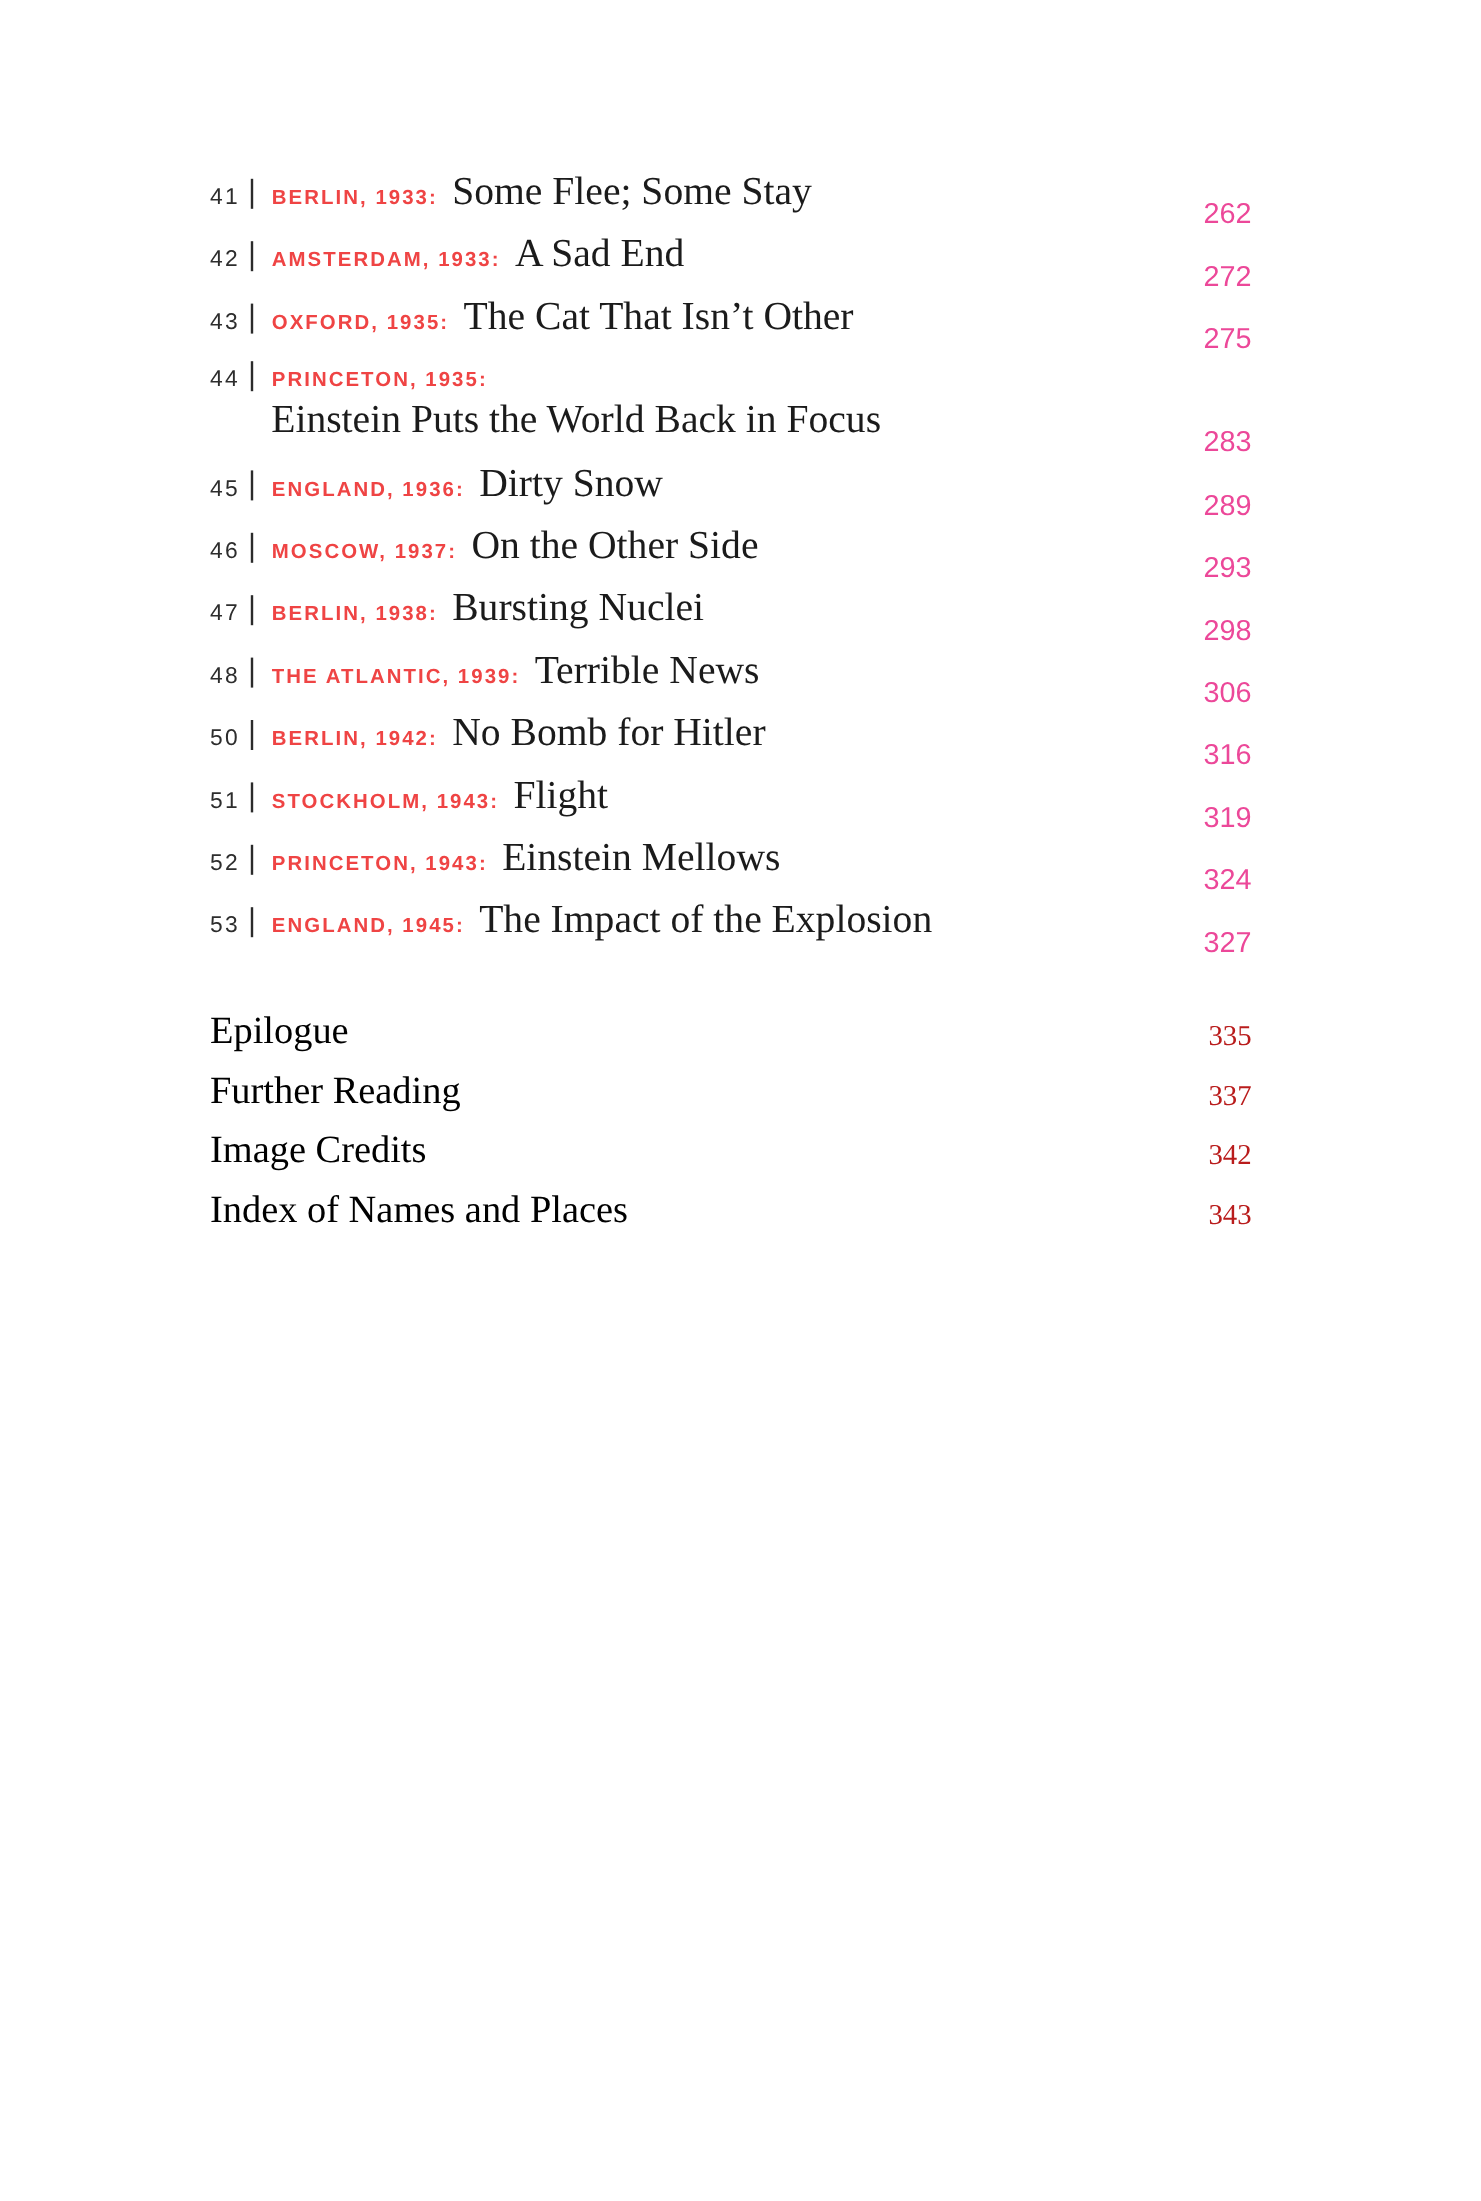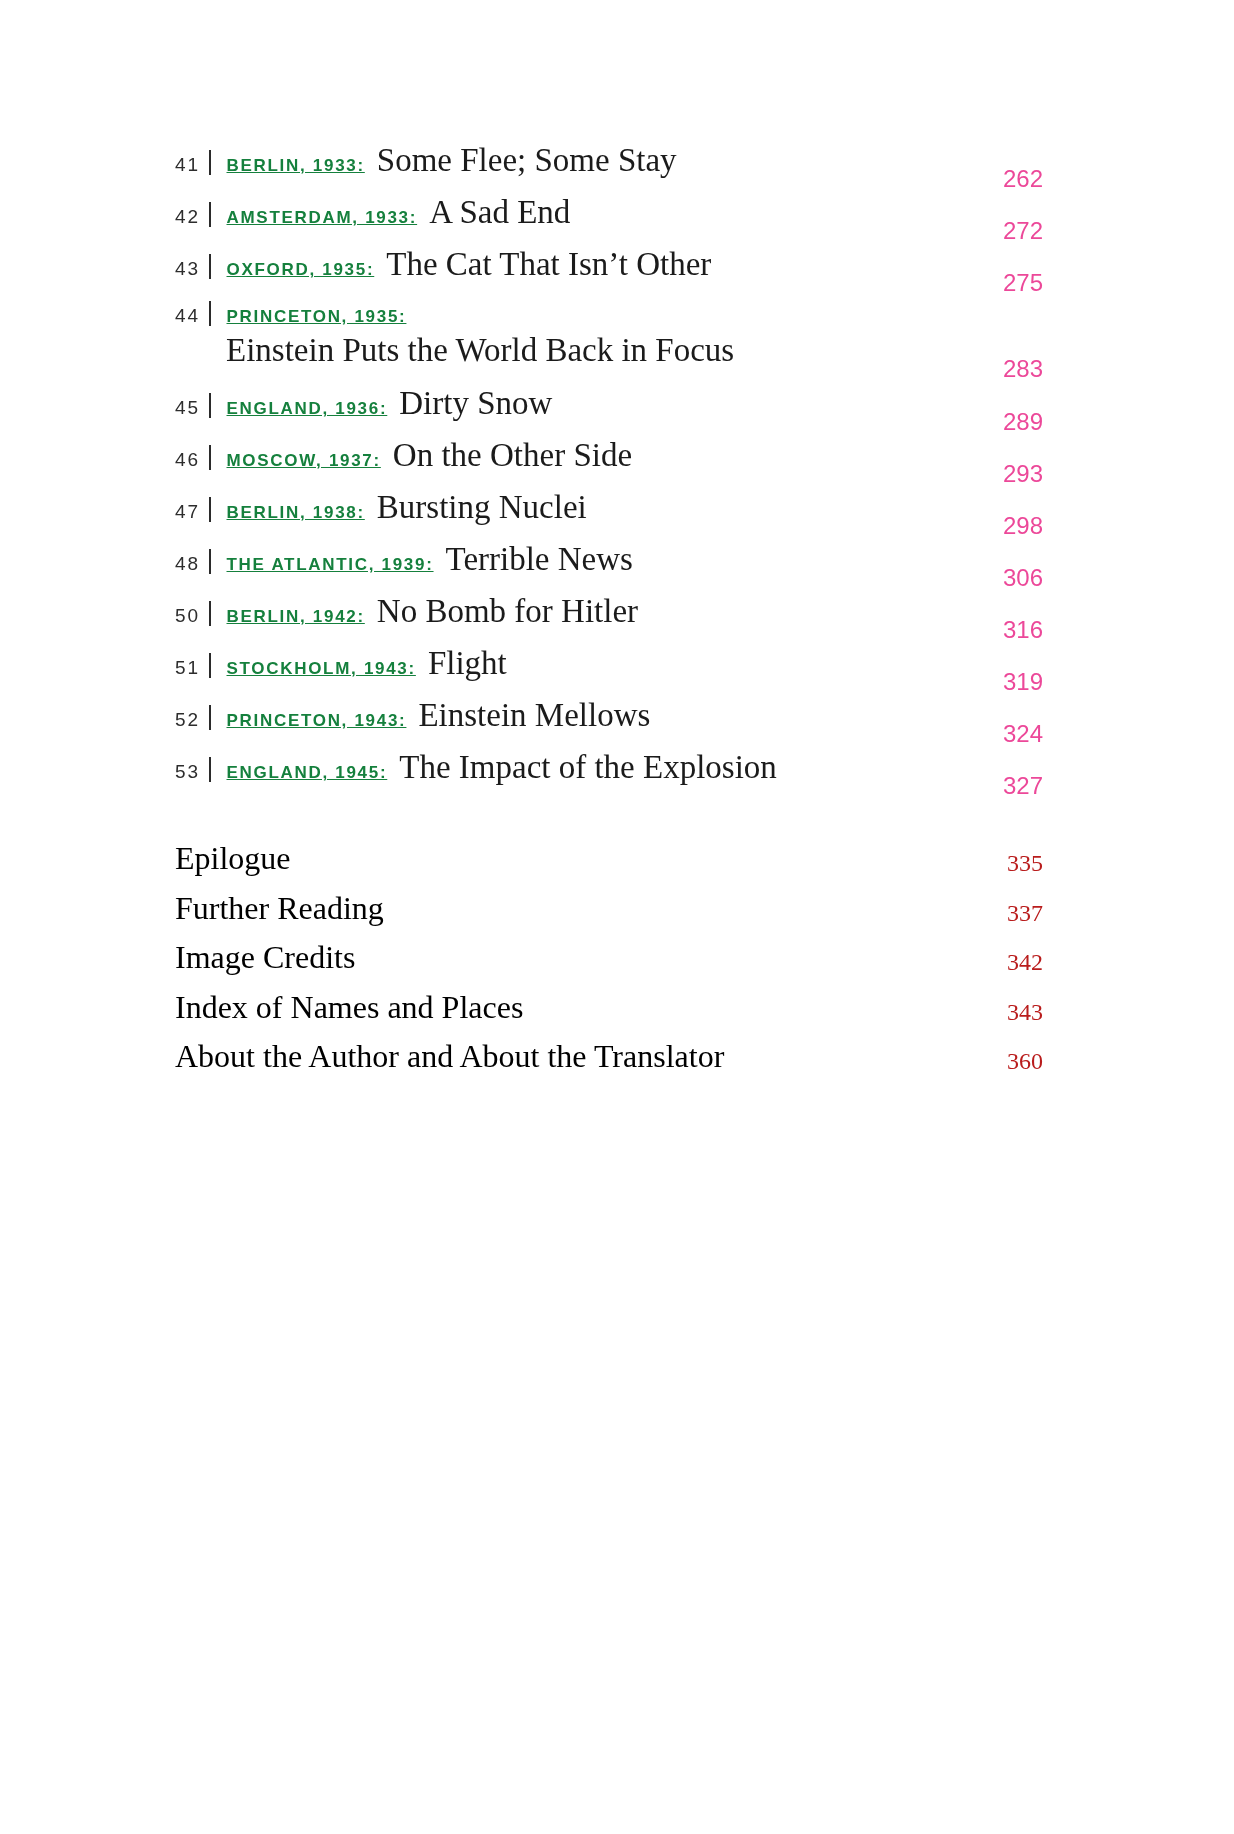--- a/index.html
+++ b/index.html
@@ -59,23 +59,22 @@
     margin: 0 16px 0 6px;
     position: relative;
     top: 4px;
     align-self: baseline;
   }
   .ch-loc {
     font-family: "Liberation Sans", sans-serif;
     font-weight: 700;
     font-size: 17px;
     letter-spacing: 1.7px;
-    color: #15803d;
+    color: #ef4444;
     white-space: nowrap;
-    text-decoration: underline;
   }
   .ch-title {
     font-family: "Liberation Serif", serif;
     font-size: 33px;
     margin-left: 12px;
     white-space: nowrap;
     color: #1b1b1b;
   }
   .chapter-row.two-line .ch-title {
     margin-left: 0;
@@ -218,18 +217,14 @@
     <span class="bm-page">337</span>
   </div>
       <div class="back-row">
     <span class="bm-title">Image Credits</span>
     <span class="bm-page">342</span>
   </div>
       <div class="back-row">
     <span class="bm-title">Index of Names and Places</span>
     <span class="bm-page">343</span>
   </div>
-      <div class="back-row">
-    <span class="bm-title">About the Author and About the Translator</span>
-    <span class="bm-page">360</span>
-  </div>
     </section>
 </main>
 
 </body></html>

